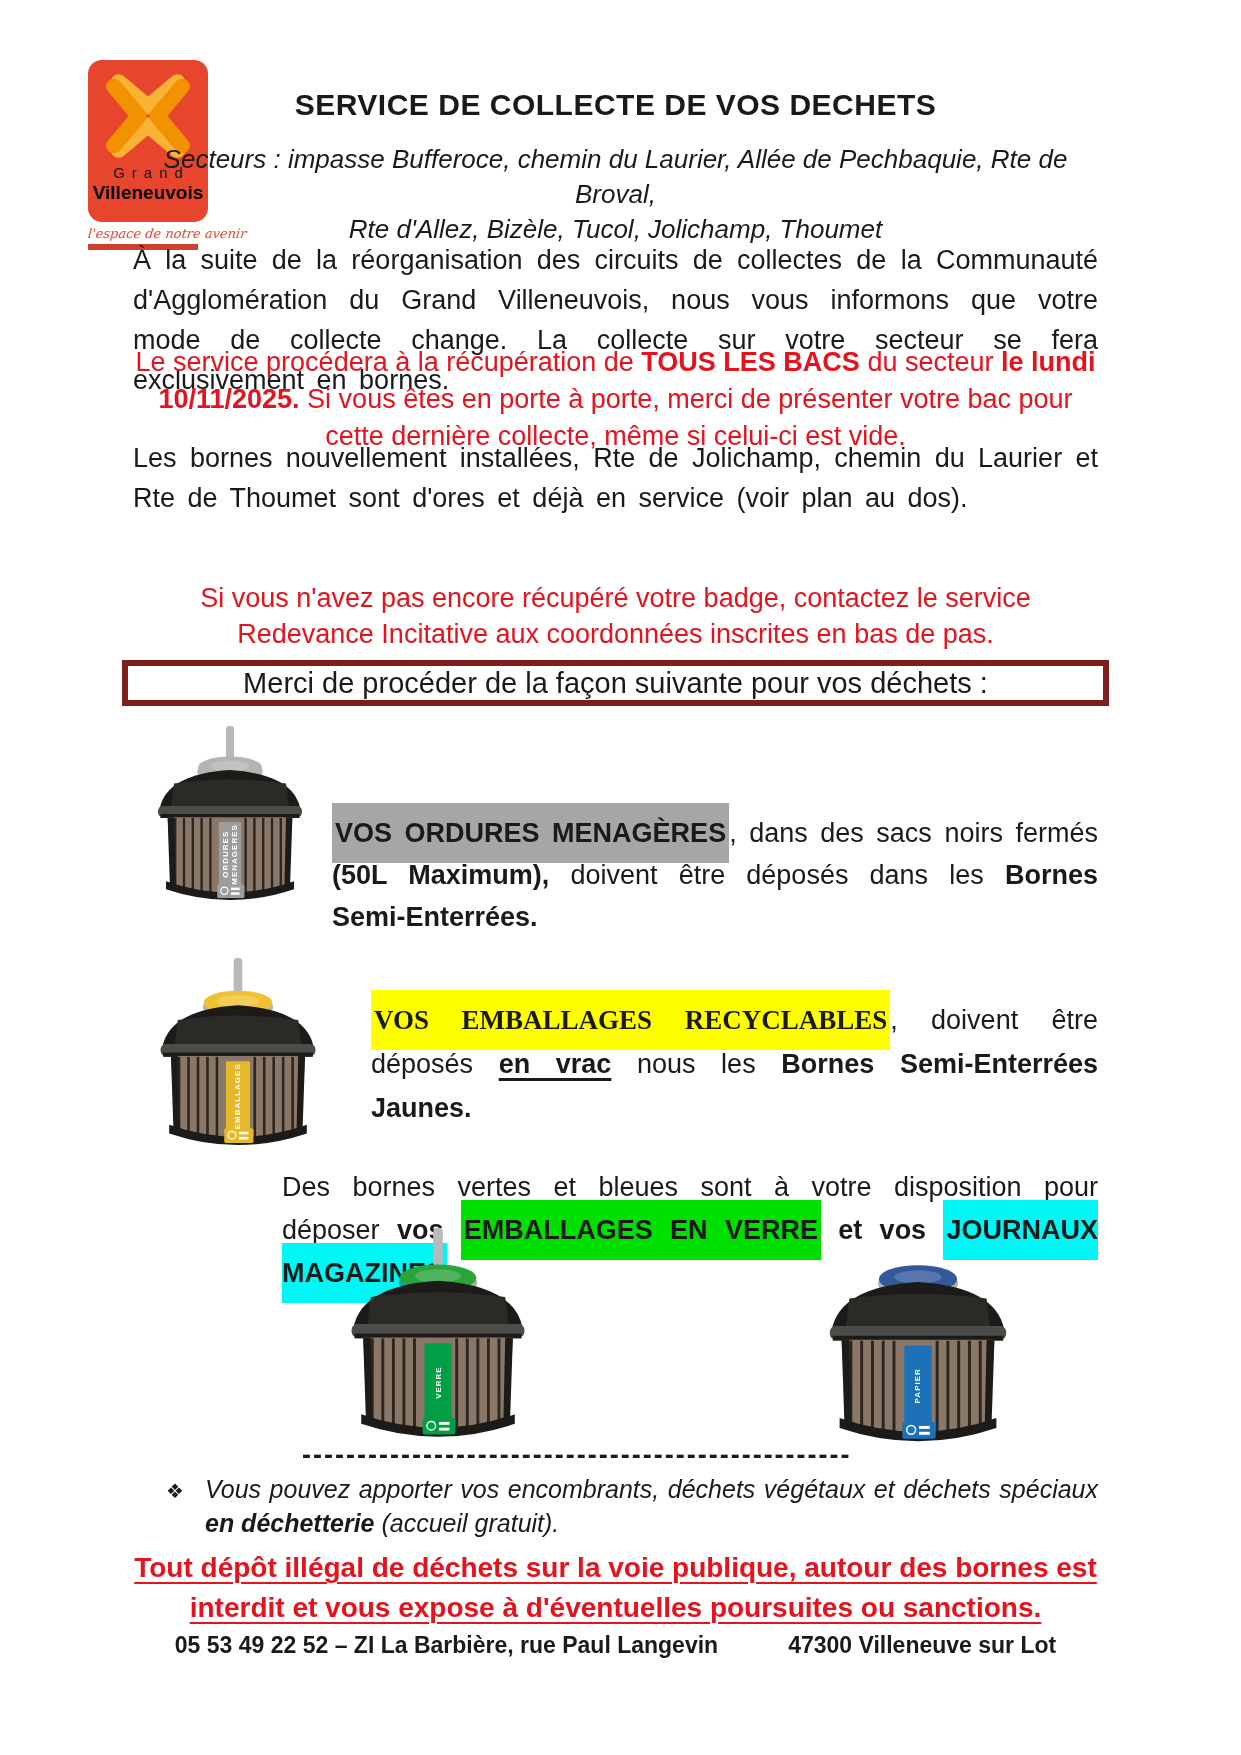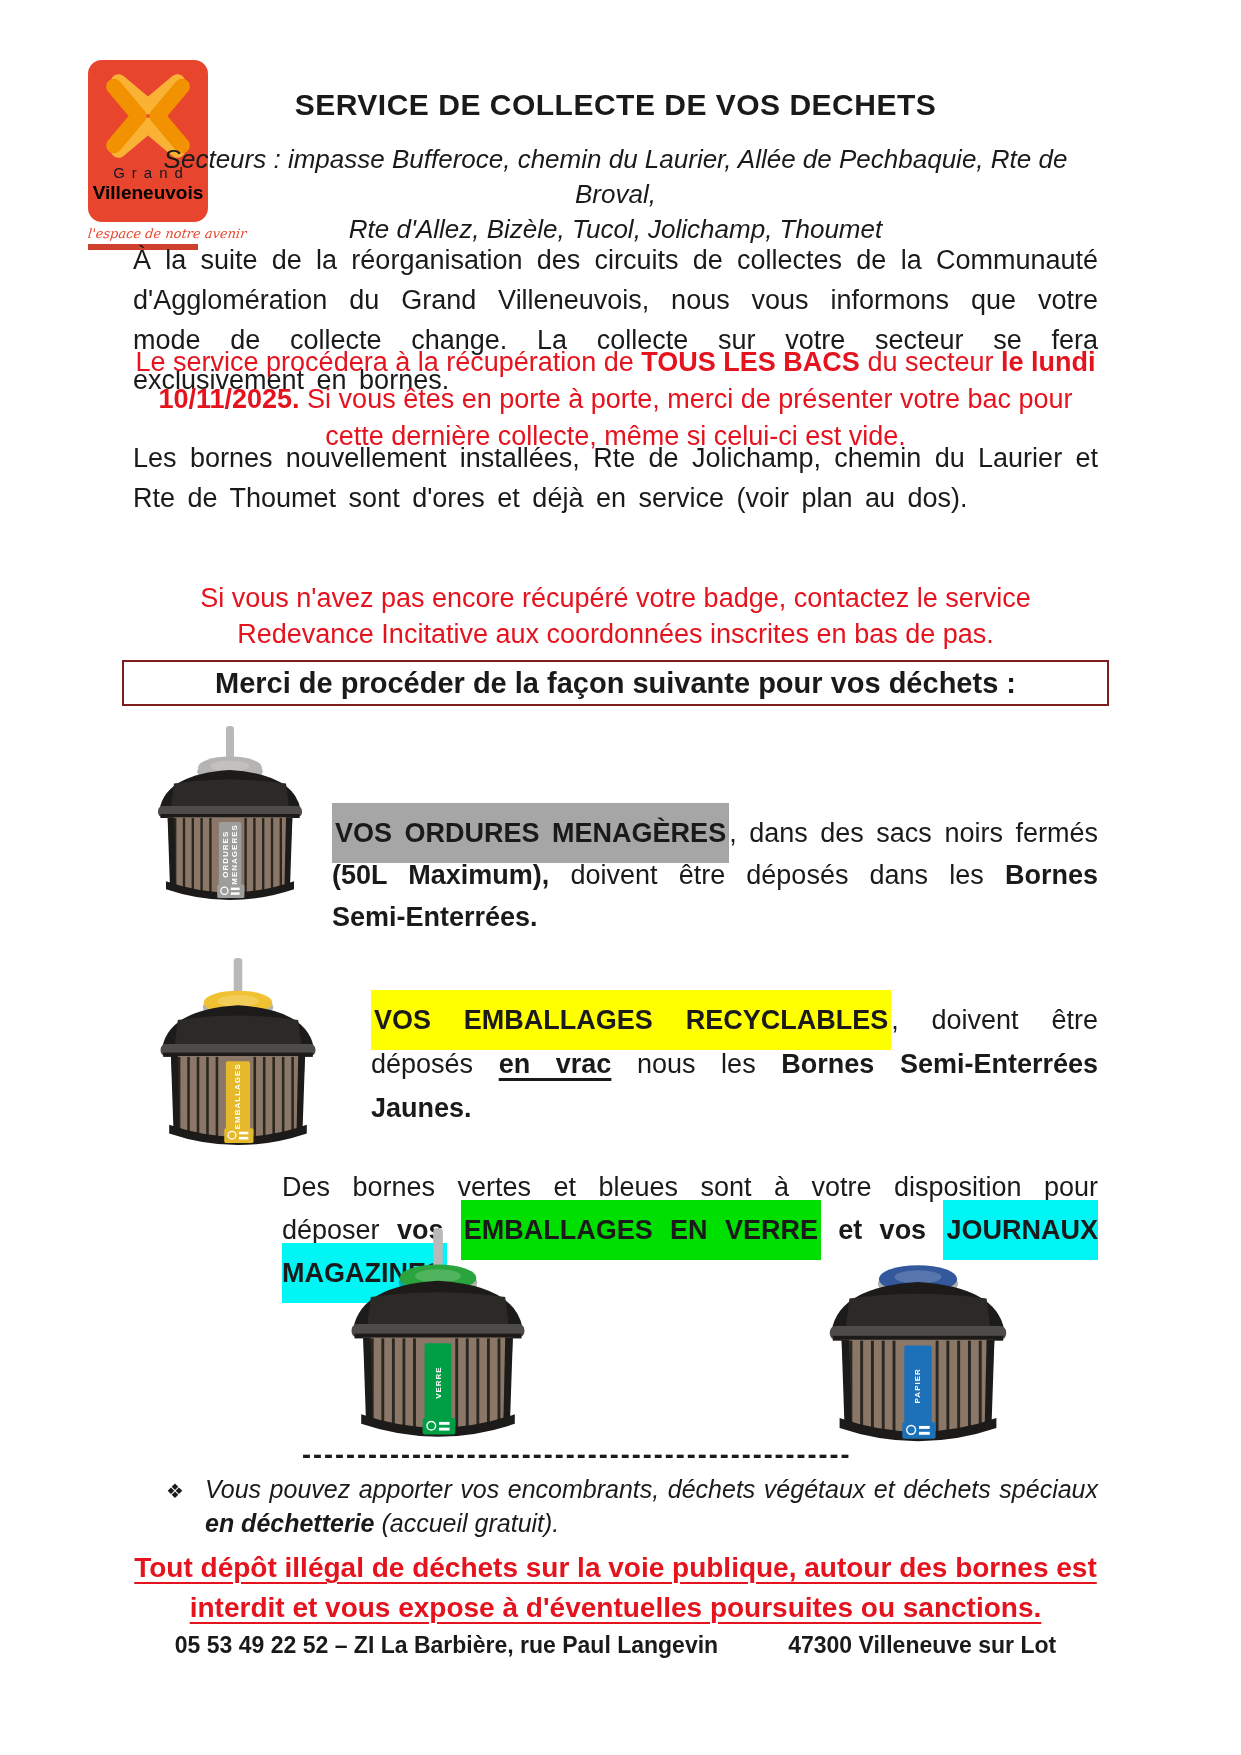--- a/index.html
+++ b/index.html
@@ -43,28 +43,28 @@
   .red{color:var(--red-text,#e4131d);}
   .center{text-align:center;}
   .p1{top:240px;}
   .p2{top:344px;line-height:37px;}
   .p3{top:438px;}
   .p4{top:580px;line-height:36px;}
   b,.b{font-weight:bold;margin-top:22px;}
   
   .box-heading{
     position:absolute;left:122px;top:660px;width:987px;height:46px;
-    border:2px solid #7f1d1d;box-sizing:border-box;
+    border:6px solid #7f1d1d;box-sizing:border-box;
     display:flex;align-items:center;justify-content:center;
-    font-weight:bold;font-size:29px;
+    font-weight:normal;font-size:29px;
   }
   
   .hl{padding:15px 3px;font-weight:bold;}
   .hl-grey{background:var(--hl-grey,#a6a6a6);}
-  .hl-yellow{background:var(--hl-yellow,#ffff00);}
+  .hl-yellow{background:var(--hl-yellow,#ffff00);font-family:Liberation Serif, serif;}
   .hl-green{background:var(--hl-green,#00e000);}
   .hl-cyan{background:var(--hl-cyan,#00f5f5);}
   .und{font-weight:bold;text-decoration:underline;text-decoration-thickness:3px;text-underline-offset:5px;}
   
   .borne{position:absolute;}
   .borne svg.borne-svg{display:block;width:100%;height:auto;}
   .borne-label{
     position:absolute;left:43%;top:53.5%;width:14%;height:33%;
     display:flex;align-items:center;justify-content:center;
     writing-mode:vertical-rl;transform:rotate(180deg);

